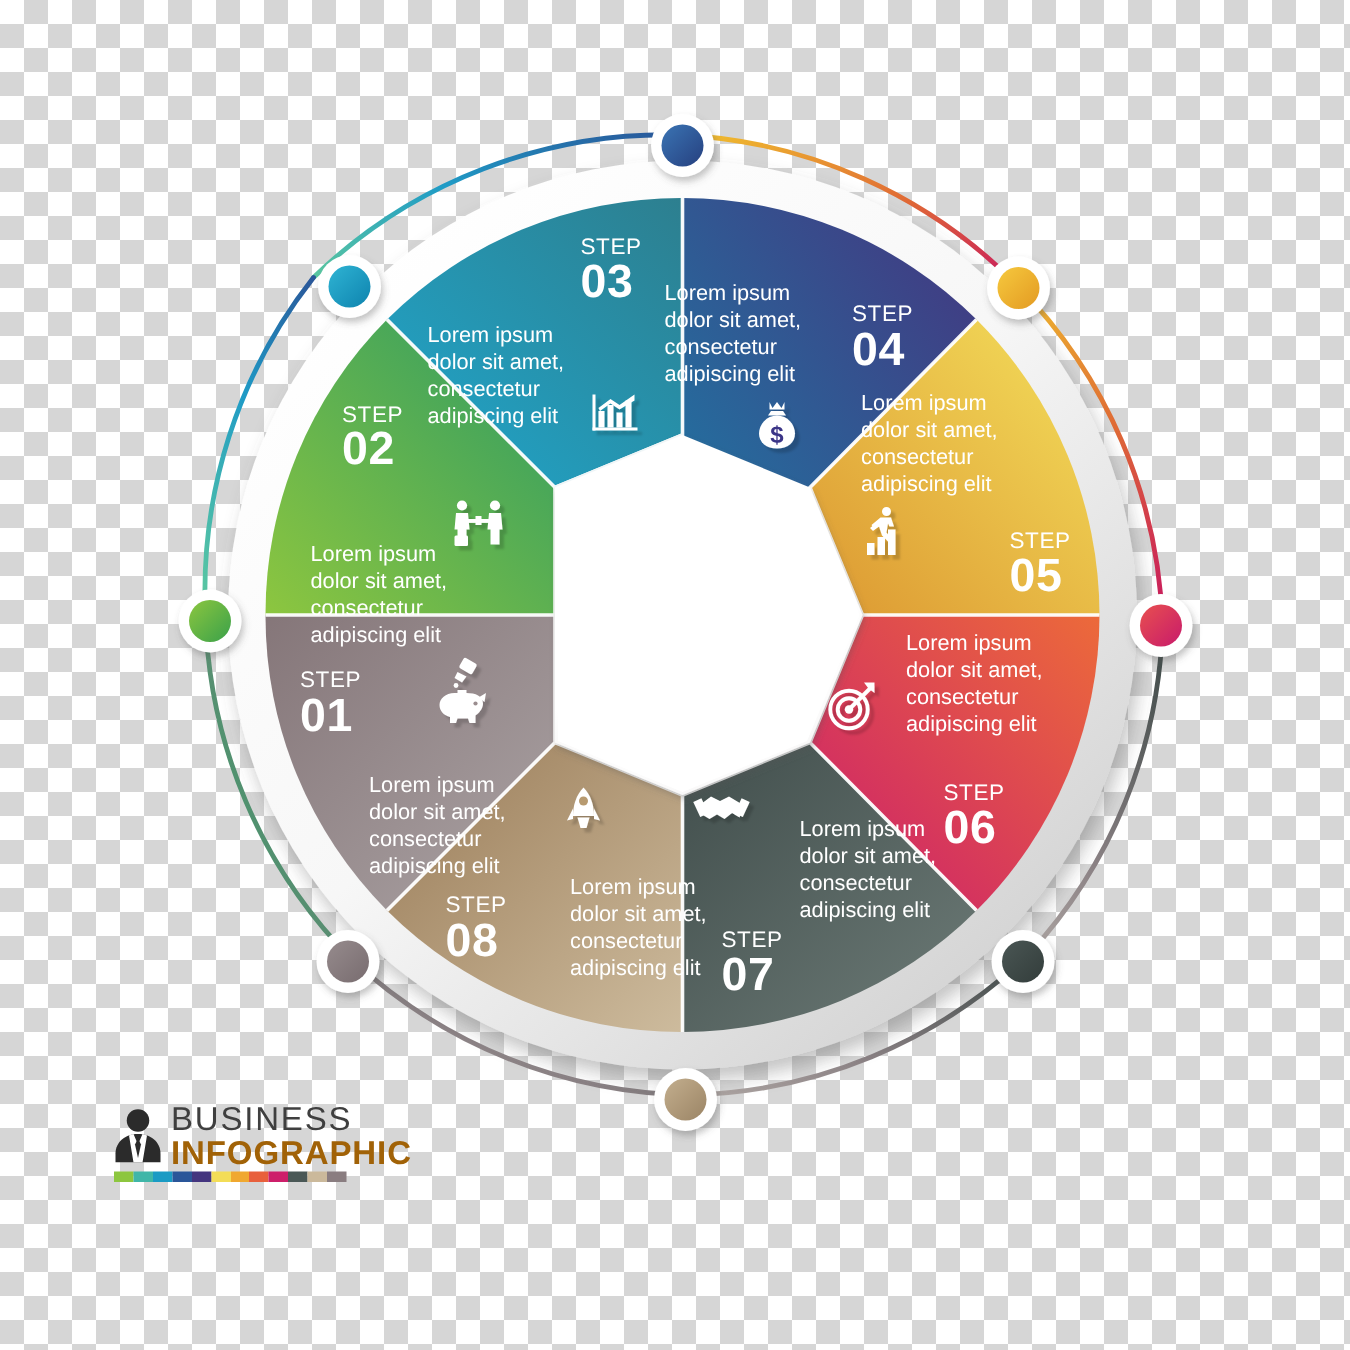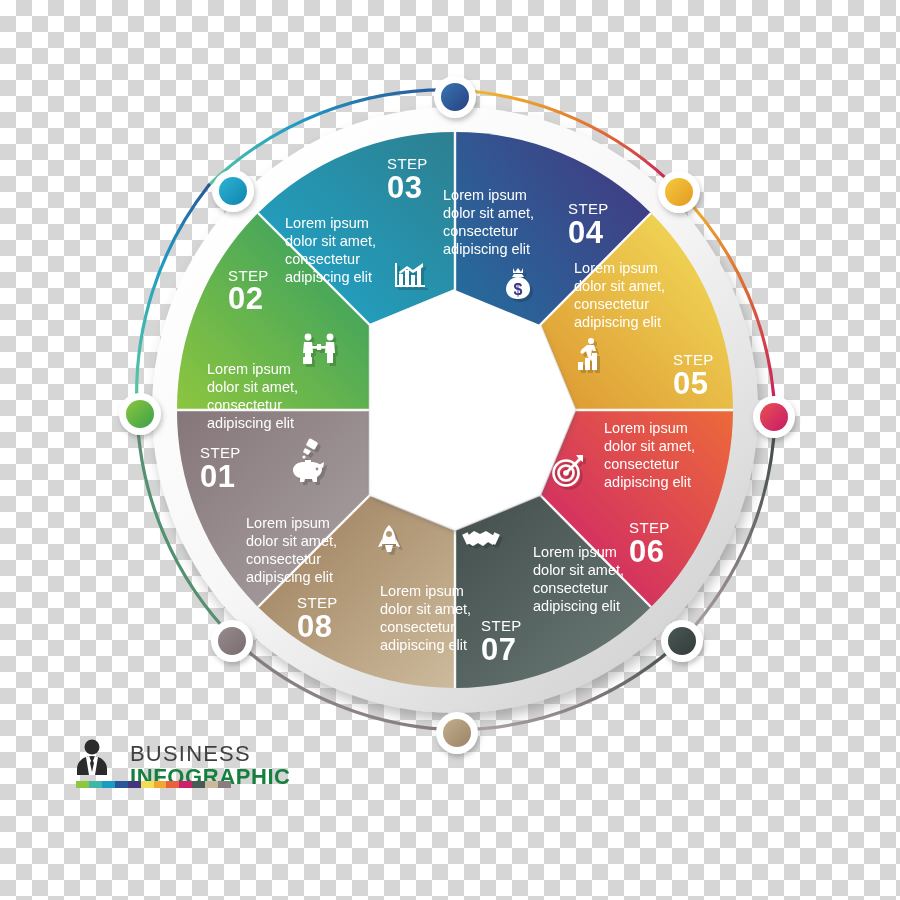--- a/index.html
+++ b/index.html
@@ -17,27 +17,27 @@
       linear-gradient(45deg, #d6d6d6 25%, transparent 25%, transparent 75%, #d6d6d6 75%);
     background-size: 32px 32px;
     background-position: 0 0, 16px 16px;
   }
   #stage { position:absolute; left:0; top:0; width:900px; height:900px; }
   svg.wheel { position:absolute; left:0; top:0; width:900px; height:900px; display:block; }
 
   
   #logo { position:absolute; left:76px; top:735px; width:170px; height:60px; }
   #logo .lg-icon { position:absolute; left:0; top:4px; width:32px; height:36px; }
-  #logo .lg-text { position:absolute; left:38px; top:8px;margin-left:16px; }
+  #logo .lg-text { position:absolute; left:38px; top:0px; }
   #logo .lg-l1 {
     font-size:22px; letter-spacing:1.2px; color:#3f3f3f;
     font-weight:400; line-height:22px; font-family:"Liberation Sans", sans-serif;
   }
   #logo .lg-l2 {
-    font-size:22px; letter-spacing:0.6px; color:#15803d;
+    font-size:22px; letter-spacing:0.6px; color:#a16207;
     font-weight:700; line-height:24px; font-family:"Liberation Sans", sans-serif;
   }
   #logo .lg-bar { position:absolute; left:0; top:46px; width:155px; height:7px; display:flex; }
   #logo .lg-bar span { flex:1 1 0; height:100%; }
 
   
   text { font-family:"Liberation Sans", sans-serif; }
   .step-word { font-size:15px; fill:#ffffff; letter-spacing:0.4px; }
   .step-num  { font-size:31px; fill:#ffffff; font-weight:700; letter-spacing:0.5px; }
   .body-line { font-size:14.5px; fill:#ffffff; }

